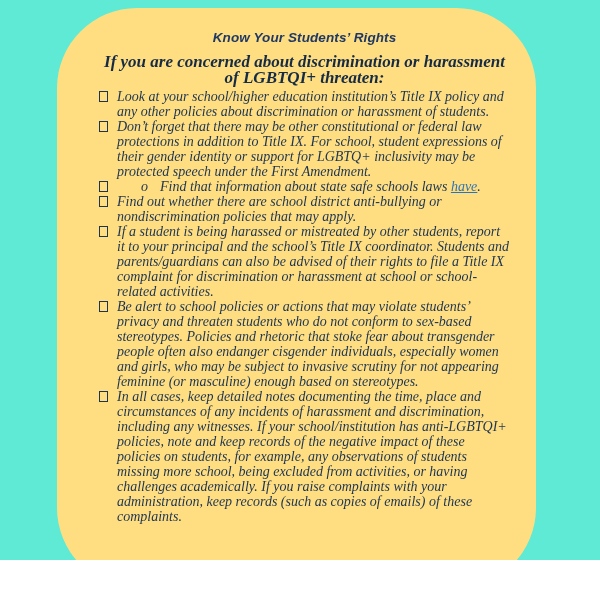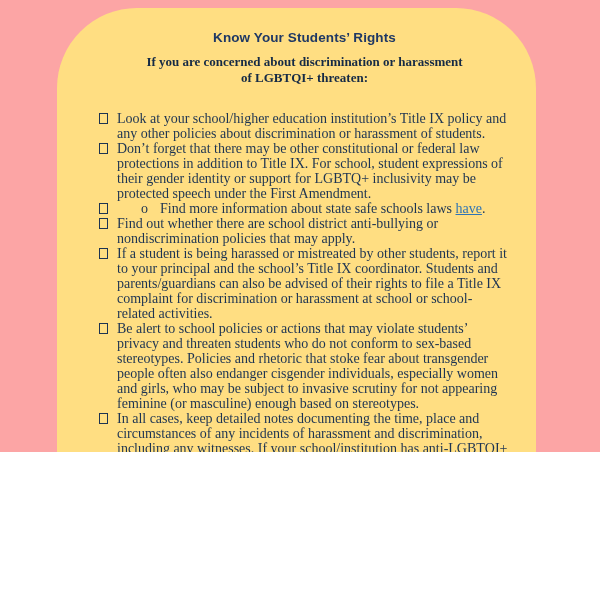--- a/index.html
+++ b/index.html
@@ -6,23 +6,24 @@
     margin: 0;
     padding: 0;
     width: 600px;
     height: 600px;
     background: #ffffff;
     font-family: "Liberation Serif", serif;
   }
   .page {
     position: relative;
     width: 600px;
-    height: 452px;
-    background: #fca5a5;
+    height: 560px;
+    background: #5eead4;
     overflow: hidden;
+    font-style: italic;
   }
   .card {
     position: absolute;
     left: 57px;
     top: 8px;
     width: 479px;
     height: 580px;
     background: var(--card-bg, #FFDE82);
     border-radius: 80px;
     box-sizing: border-box;
@@ -34,24 +35,24 @@
     font-weight: bold;
     font-size: 13.5px;
     letter-spacing: 0.1px;
     color: var(--title-color, #1F3864);
     margin: 0 0 9px 0;
   }
   .card-subtitle {
     text-align: center;
     font-family: "Liberation Serif", serif;
     font-weight: bold;
-    font-size: 13px;
+    font-size: 17px;
     line-height: 15.5px;
     color: var(--subtitle-color, #152A45);
-    margin: 0 0 26px 0;
+    margin: 0 0 4px 0;
   }
   ul.checklist {
     list-style: none;
     margin: 0;
     padding: 0;
   }
   ul.checklist li {
     display: flex;
     align-items: flex-start;
     font-size: 14px;
@@ -109,21 +110,21 @@
         <span class="marker"></span>
         <div class="li-body">
           <span>Don’t forget that there may be other constitutional or federal law protections in addition to Title IX. For school, student expressions of their gender identity or support for LGBTQ+ inclusivity may be protected speech under the First Amendment.</span>
         </div>
       </li>
 
       <li>
         <span class="marker"></span>
         <div class="li-body">
           <div class="subitem">
-            <span class="submarker">o</span><span>Find more information about state safe schools laws </span><a class="doc-link">have</a><span>.</span>
+            <span class="submarker">o</span><span>Find that information about state safe schools laws </span><a class="doc-link">have</a><span>.</span>
           </div>
         </div>
       </li>
 
       <li>
         <span class="marker"></span>
         <div class="li-body">
           <span>Find out whether there are school district anti-bullying or nondiscrimination policies that may apply.</span>
         </div>
       </li>

